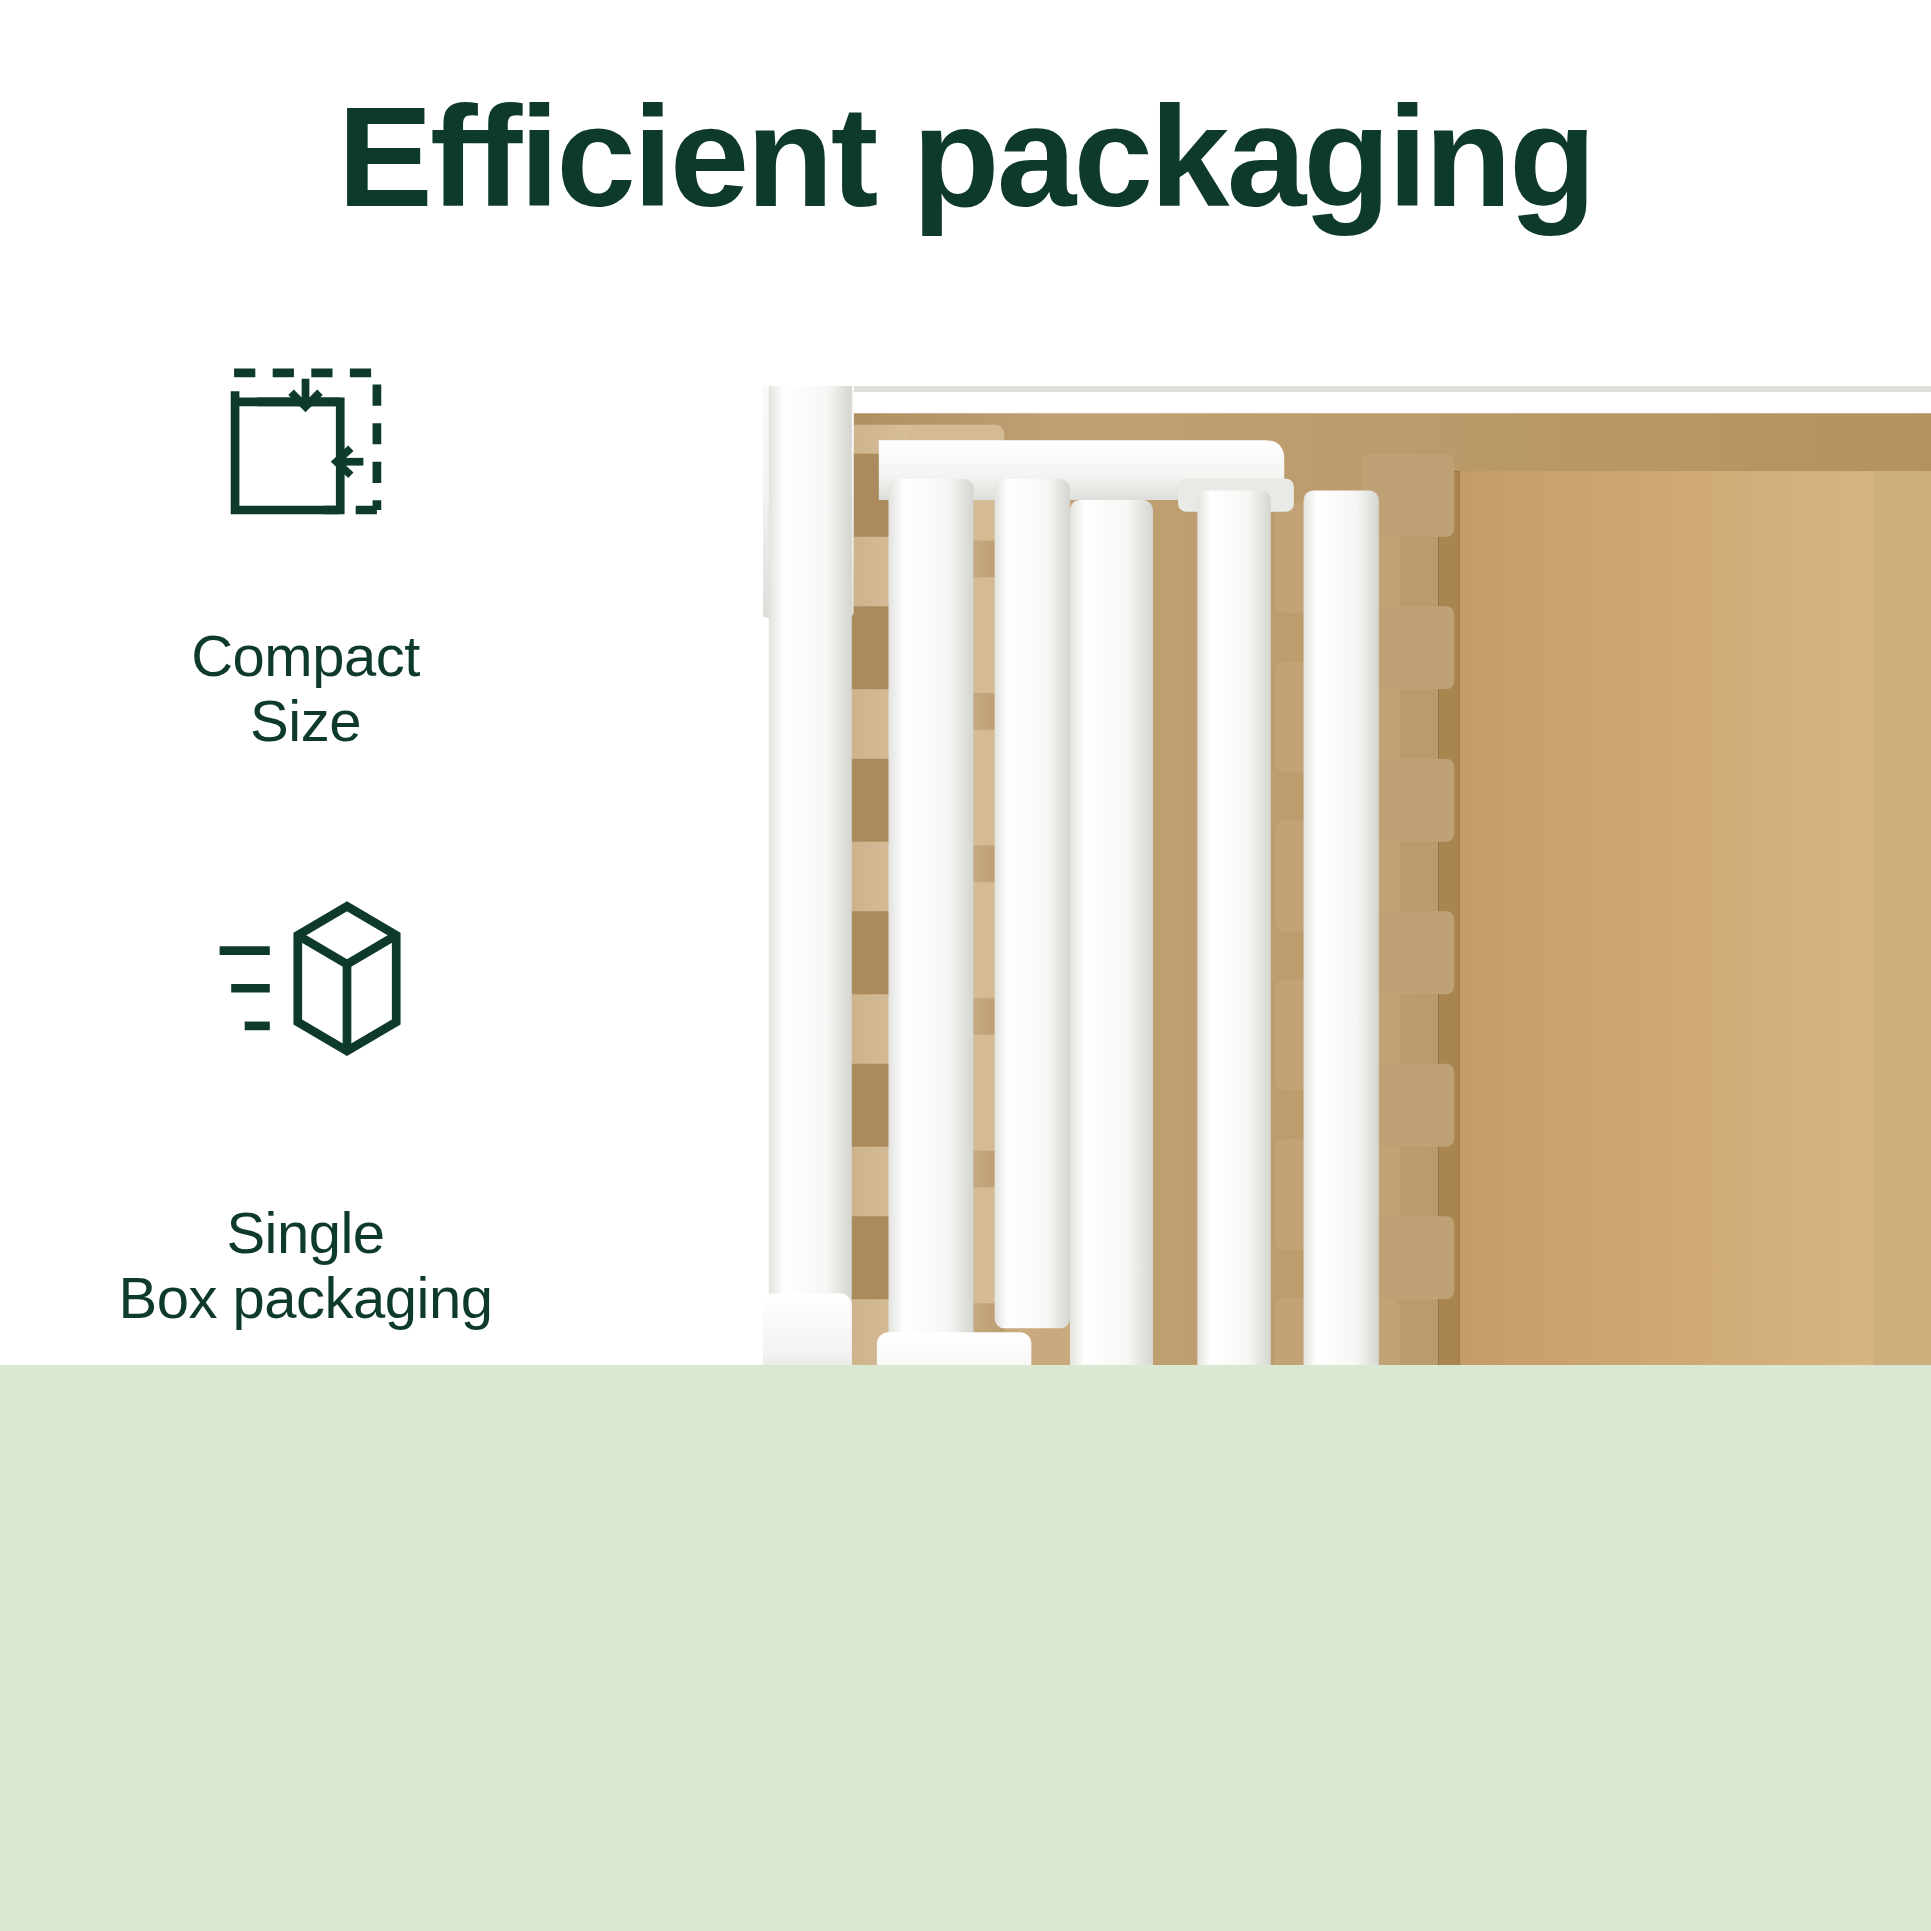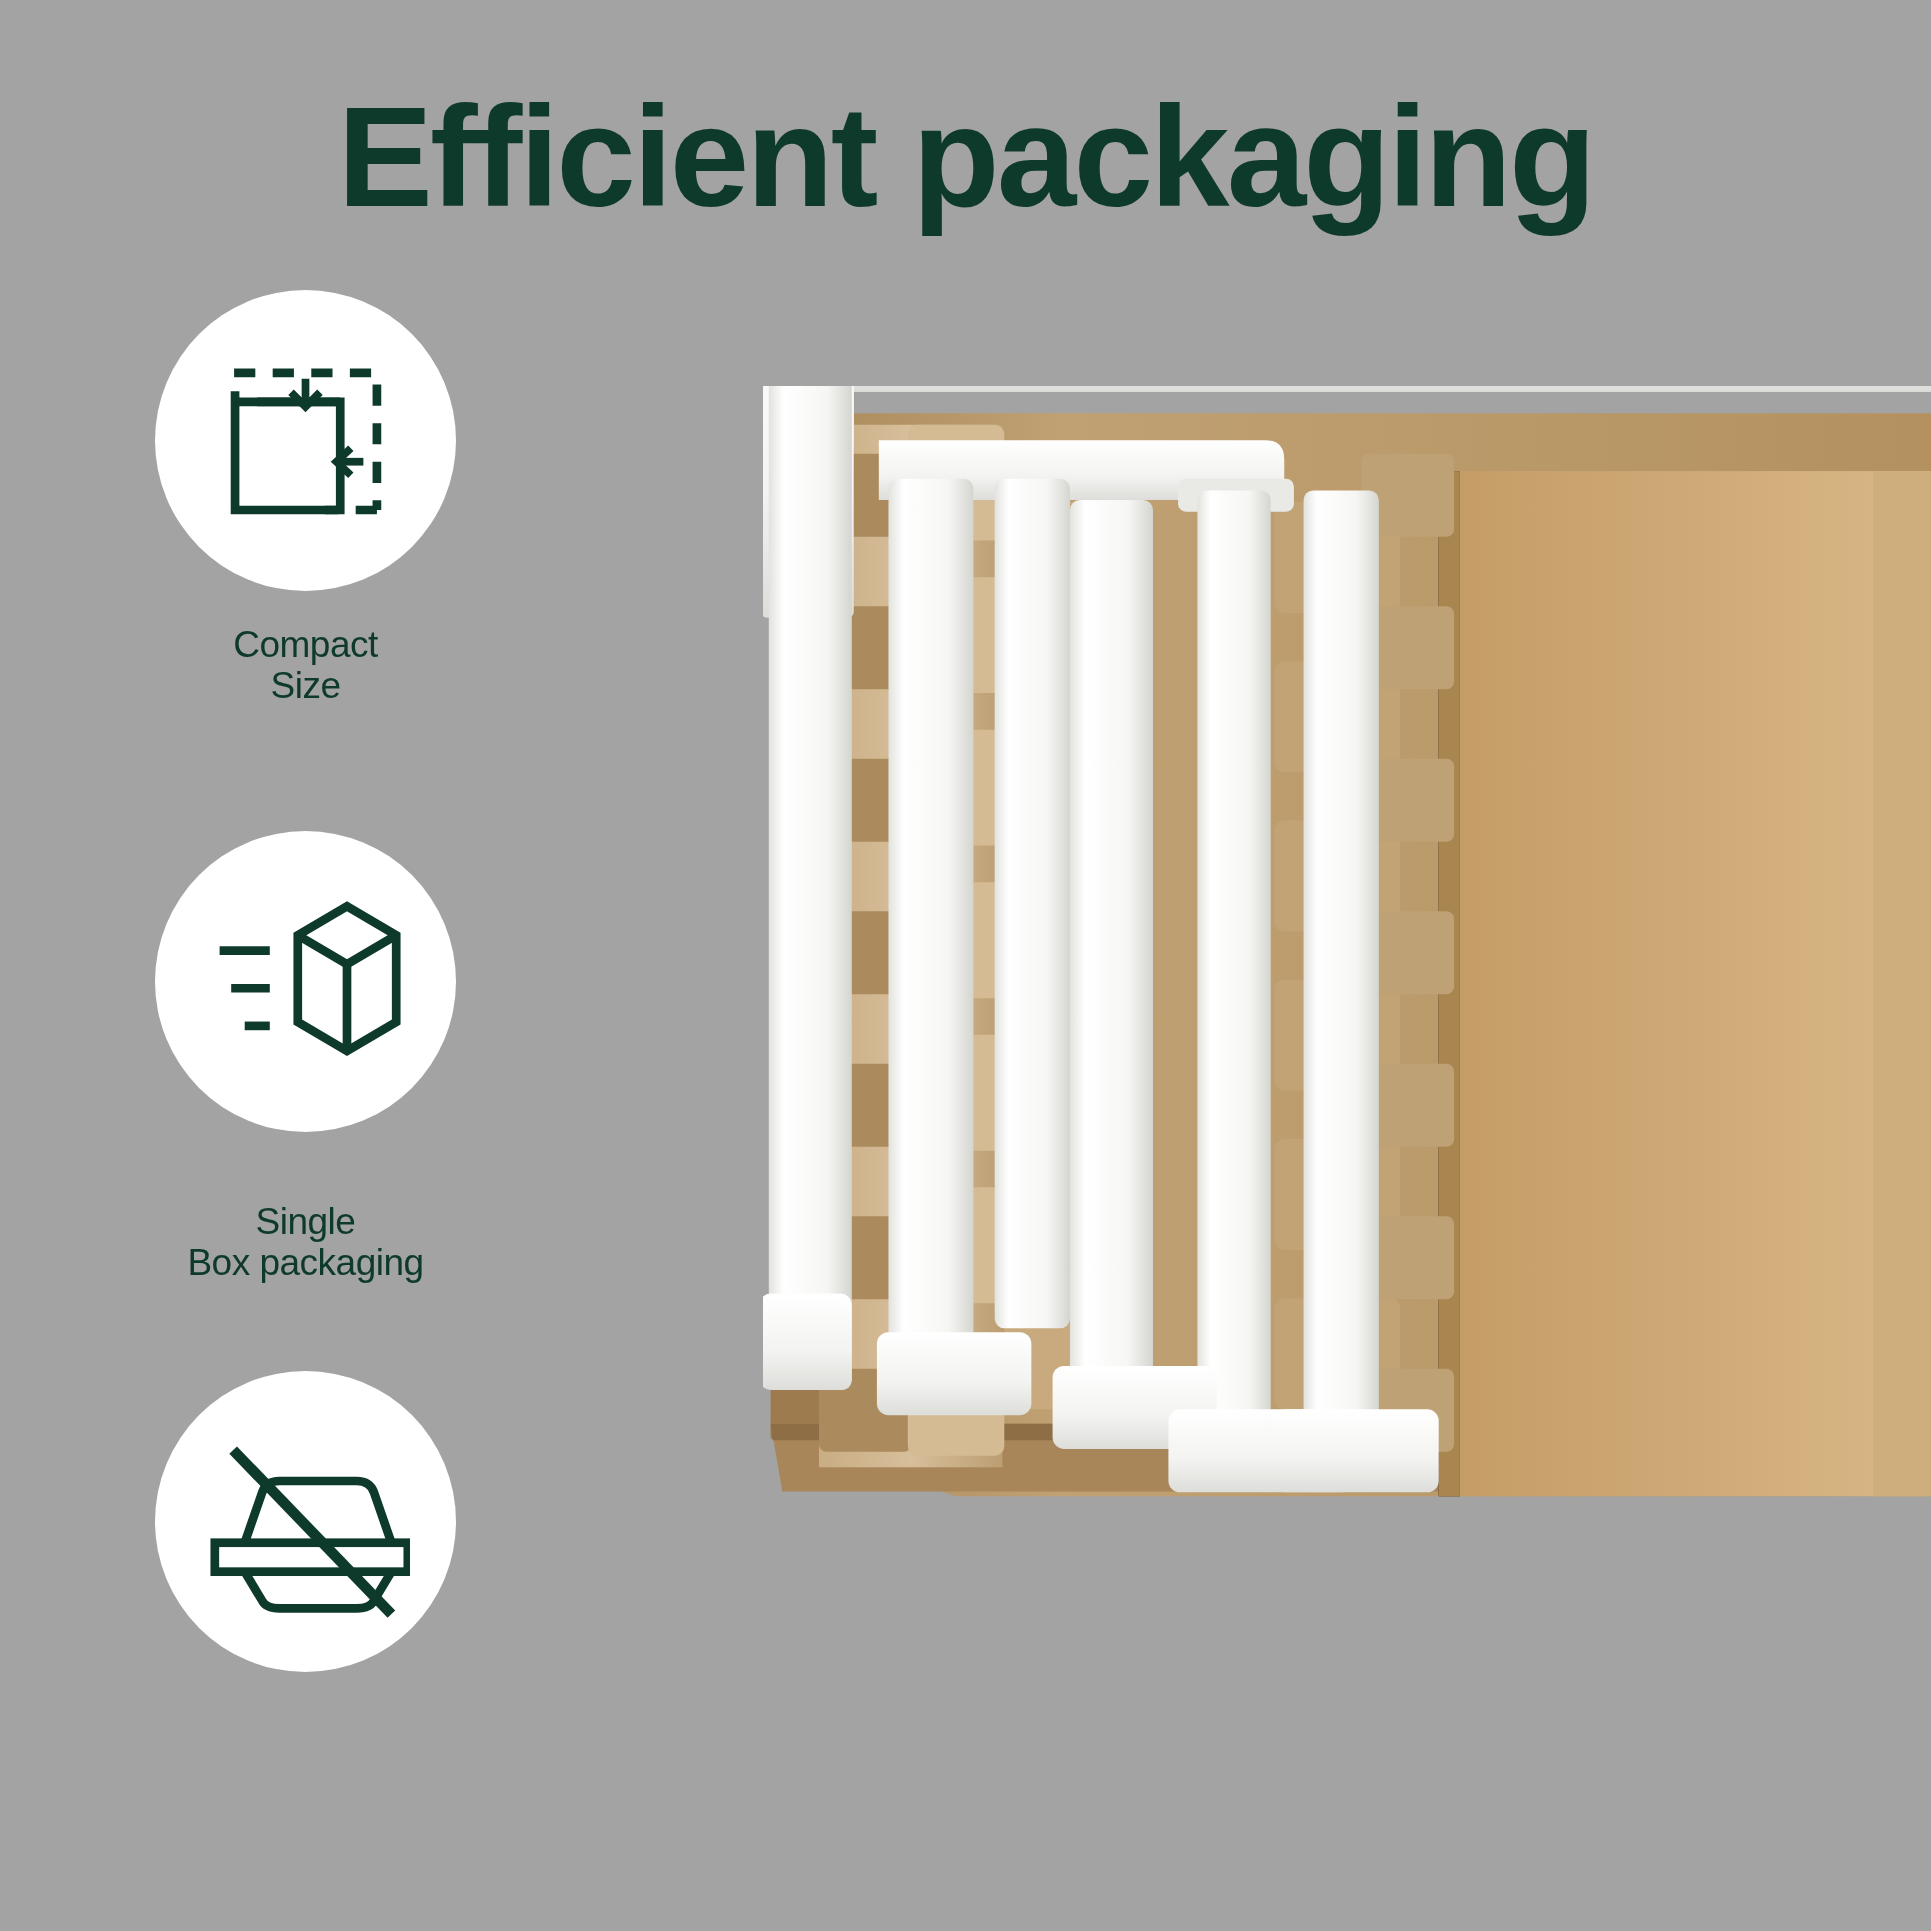--- a/index.html
+++ b/index.html
@@ -5,22 +5,22 @@
   * { margin:0; padding:0; box-sizing:border-box; }
   html,body{ width:1931px; height:1931px; }
   body{
     background:#dbe8d1;
     font-family:"Liberation Sans", sans-serif;
     overflow:hidden;
     position:relative;
   }
   .canvas{
     position:relative;
-    width:1931px; height:1931px;
-    background:#a3a3a3;
+    width:1931px; height:1365px;
+    background:#ffffff;
     overflow:hidden;
   }
 
   
   .title{
     position:absolute;
     top:85px; left:0; width:1931px;
     text-align:center;
     font-size:143px;
     line-height:1.0;
@@ -55,21 +55,21 @@
     display:flex;
     align-items:center;
     justify-content:center;
   }
   .icon-circle svg{ display:block; }
 
   .feature-label{
     margin-top:33px;
     text-align:center;
     color:#0e3a2b;
-    font-size:37px;
+    font-size:58px;
     line-height:1.12;
     font-weight:400;
     letter-spacing:-0.5px;
   }
   .feature-label .line{ display:block; white-space:nowrap; }
 
   
   .photo{
     position:absolute;
     left:763px;

